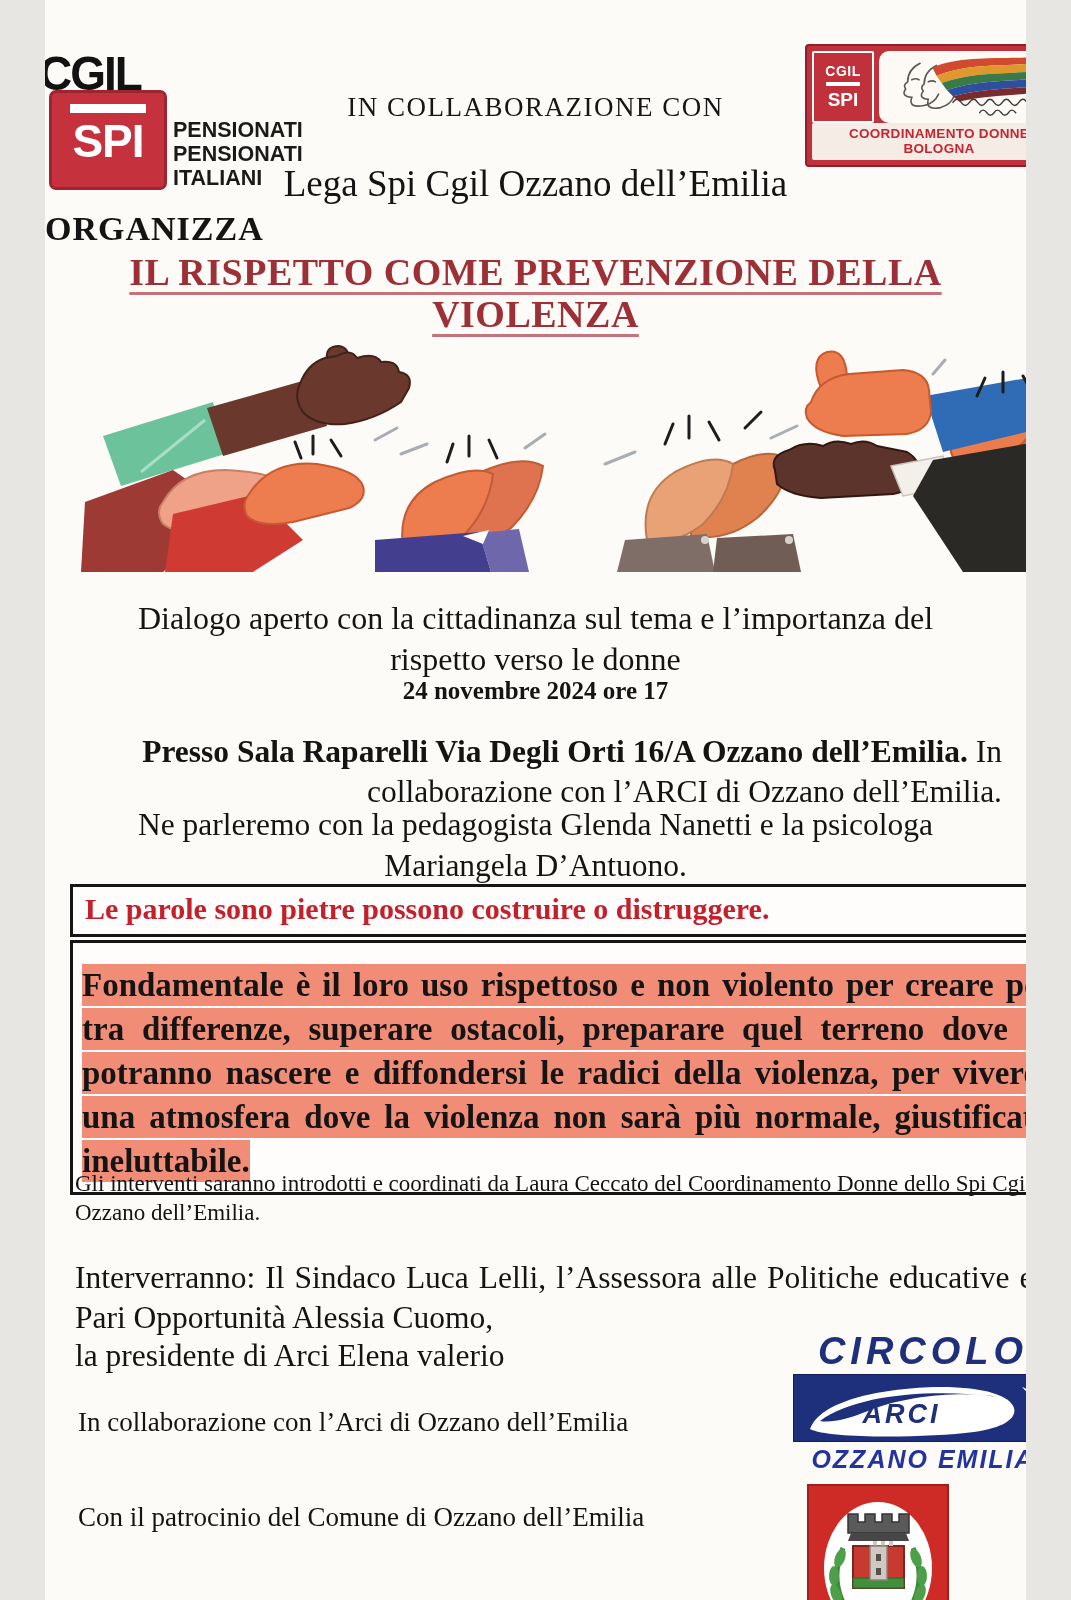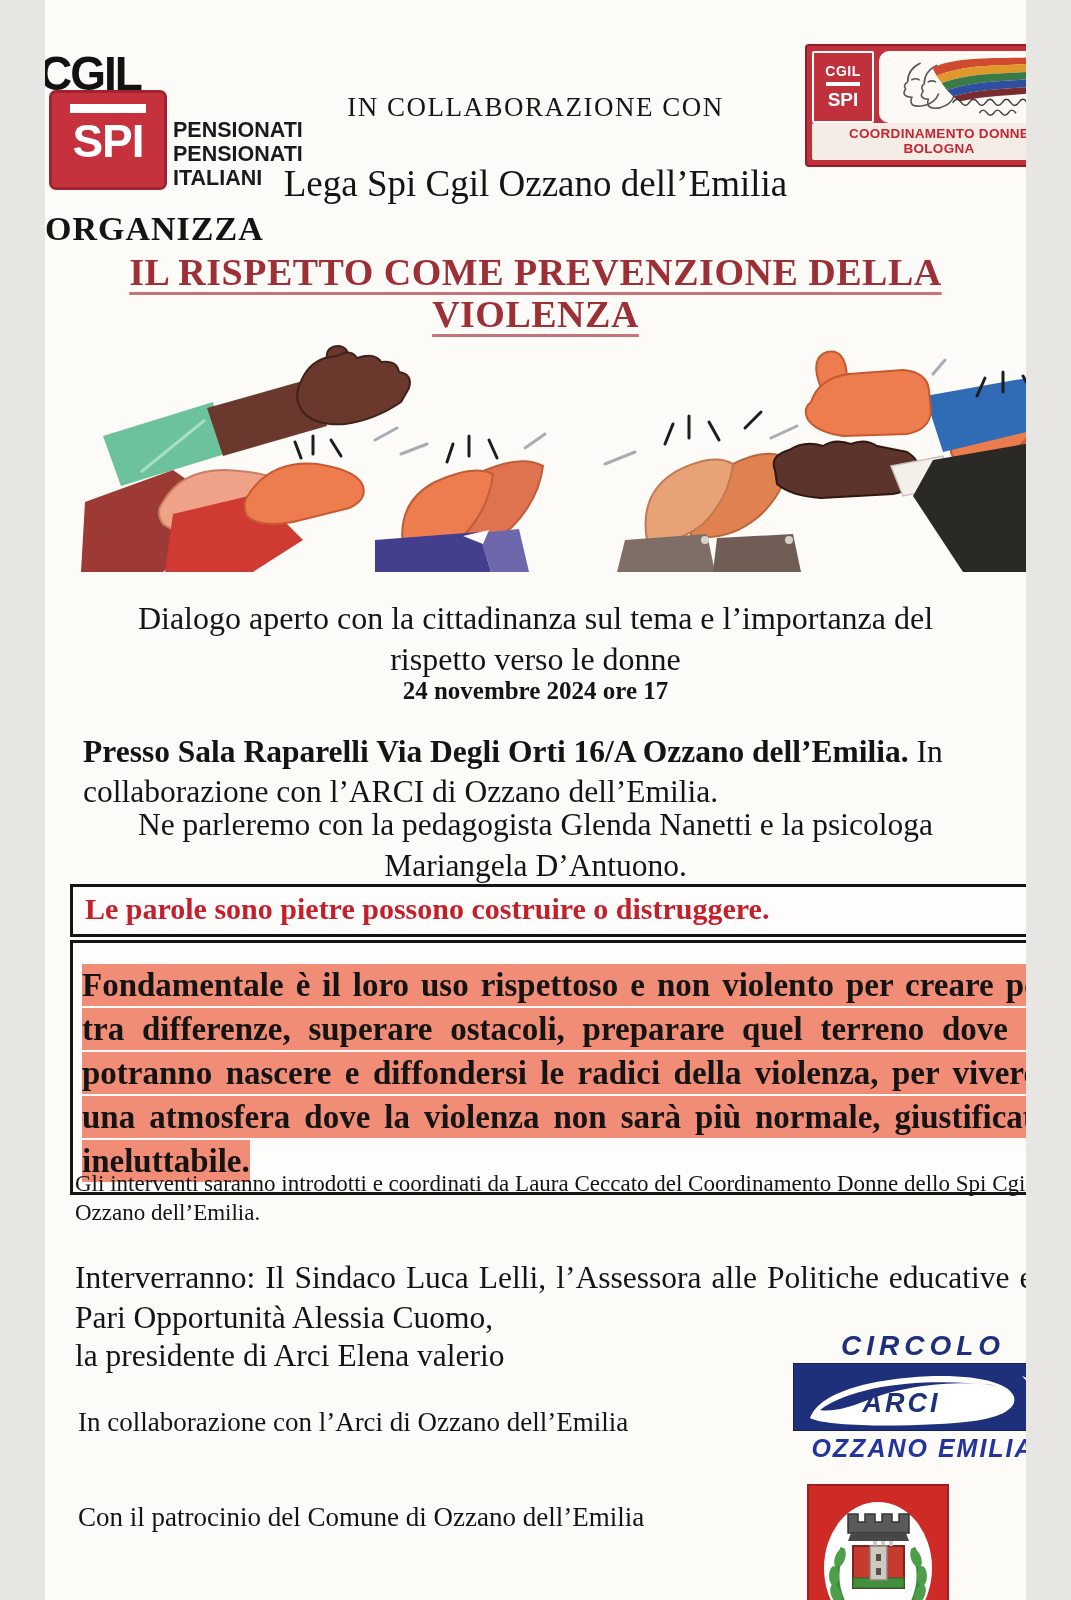--- a/index.html
+++ b/index.html
@@ -43,21 +43,21 @@
     color:#c52531;font-weight:900;font-size:13.5px;padding:3px 0 4px;letter-spacing:.3px;}
 
   
   .hands{position:absolute;left:0;top:344px;width:1071px;height:228px;}
 
   
   .p-intro{position:absolute;top:566px;left:0;right:0;padding:0 45px;text-align:center;
     font-size:32px;line-height:1.28;}
   .p-datetime{position:absolute;top:652px;left:0;right:0;text-align:center;
     font-size:25px;font-weight:bold;}
-  .p-venue{position:absolute;top:700px;left:0;right:0;padding:0 38px;text-align:left;
+  .p-venue{position:absolute;top:700px;left:0;right:0;padding:0 24px;text-align:right;
     font-size:31.5px;line-height:1.3;}
   .p-venue .b{font-weight:bold;}
   .p-speakers{position:absolute;top:772px;left:0;right:0;padding:0 28px;text-align:center;
     font-size:31.5px;line-height:1.32;}
 
   .quote-box{position:absolute;top:884px;left:25px;width:1021px;box-sizing:border-box;
     border:3px solid #151515;background:#fffdfb;padding:5px 12px 8px;
     font-size:30px;font-weight:bold;color:#c3202c;}
   .pink-box{position:absolute;top:940px;left:25px;width:1021px;box-sizing:border-box;
     border:3px solid #151515;background:#fffdfb;padding:21px 9px 9px;
@@ -68,21 +68,21 @@
   .p-coord{position:absolute;top:1146px;left:30px;width:1014px;font-size:23px;line-height:1.27;}
   .p-interv{position:absolute;top:1226px;left:30px;width:1014px;font-size:31.5px;line-height:1.27;text-align:justify;}
   .p-president{position:absolute;top:1306px;left:30px;width:1014px;font-size:31.5px;}
 
   
   .p-collab2{position:absolute;top:1380px;left:33px;font-size:27px;}
   .p-patroc{position:absolute;top:1494px;left:33px;font-size:27px;margin-top:8px;}
 
   .arci-block{position:absolute;left:746px;top:1330px;width:264px;text-align:center;
     font-family:"Liberation Sans",sans-serif;color:#1e2f7b;}
-  .arci-circolo{font-weight:900;font-style:italic;font-size:28px;letter-spacing:5px;}
+  .arci-circolo{font-weight:900;font-style:italic;font-size:38px;letter-spacing:5px;}
   .arci-box{position:relative;width:258px;height:66px;margin:1px auto 0;background:#1e2f7b;
     border:1px solid #131f56;}
   .arci-box svg{position:absolute;inset:0;}
   .arci-word{position:absolute;top:24px;left:0;width:215px;text-align:center;
     font-weight:900;font-style:italic;font-size:27px;letter-spacing:3px;color:#1e2f7b;}
   .arci-ozzano{font-weight:900;font-style:italic;font-size:25px;letter-spacing:2px;margin-top:3px;color:#2333a0;}
 
   .coat{position:absolute;left:762px;top:1484px;width:142px;height:160px;}
 </style>
 </head>

